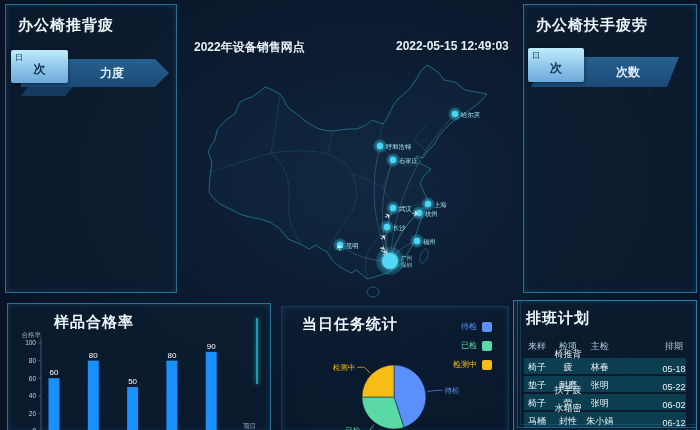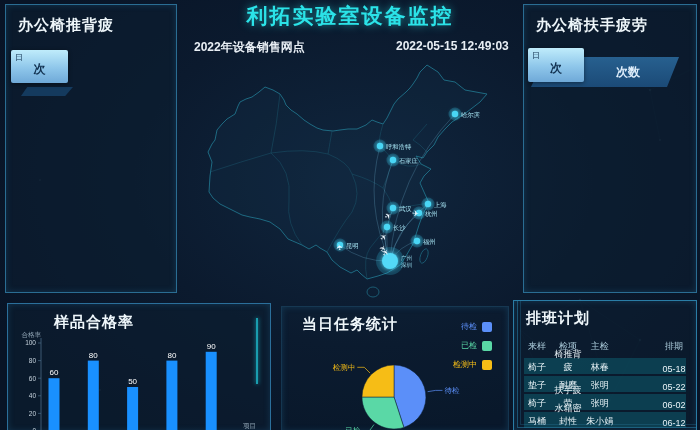--- a/index.html
+++ b/index.html
@@ -55,26 +55,28 @@
         <circle cx="640" cy="340" r="1.2"></circle>
         <circle cx="610" cy="400" r="1.2"></circle>
       <circle cx="545" cy="385" r="1"></circle>
         <circle cx="650" cy="90" r="1.2"></circle>
         <circle cx="100" cy="390" r="1"></circle>
       <circle cx="40" cy="180" r="1"></circle>
         <circle cx="660" cy="140" r="1"></circle>
     </g>
   </svg>
 
-  <div class="main-title">利拓实验室设备监控</div>
   <div class="map-caption">2022年设备销售网点</div>
   <div class="datetime">2022-05-15 12:49:03</div>
 
   <div class="panel" style="left:5px;top:4px;width:170px;height:287px;">
     <div class="panel-title">办公椅推背疲</div>
+    <div class="ribbon arrow-right" style="left:15px;top:54px;width:148px;height:28px;">
+      <span class="lbl" style="padding-left:34px;">力度</span>
+    </div>
     <div class="ribbon-tail" style="left:15px;top:82px;width:52px;height:9px;"></div>
     <div class="light-btn" style="left:5px;top:45px;width:57px;height:33px;">
       <span class="day">日</span>
       <span class="unit">次</span>
     </div>
   </div>
 
   <div class="panel" style="left:523px;top:4px;width:172px;height:287px;">
     <div class="panel-title">办公椅扶手疲劳</div>
     <div class="ribbon skewed" style="left:7px;top:52px;width:148px;height:30px;">

